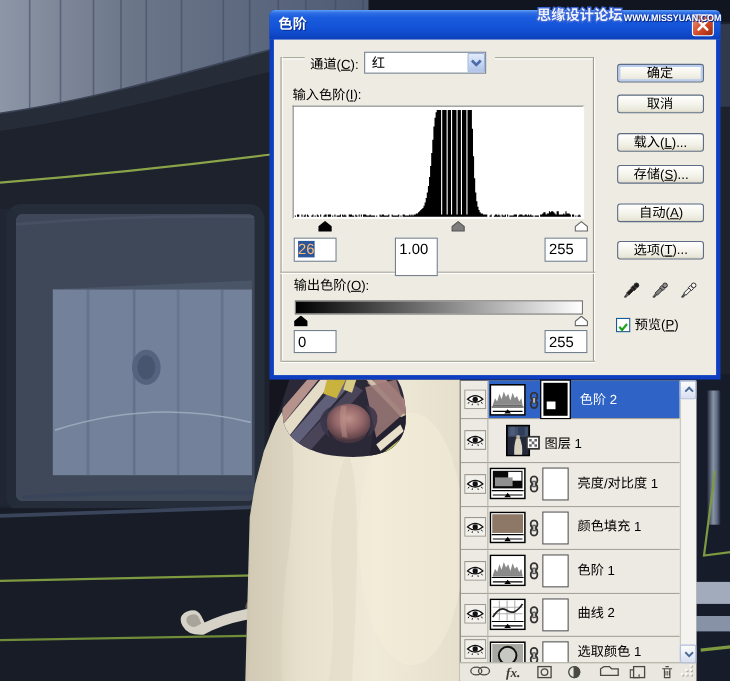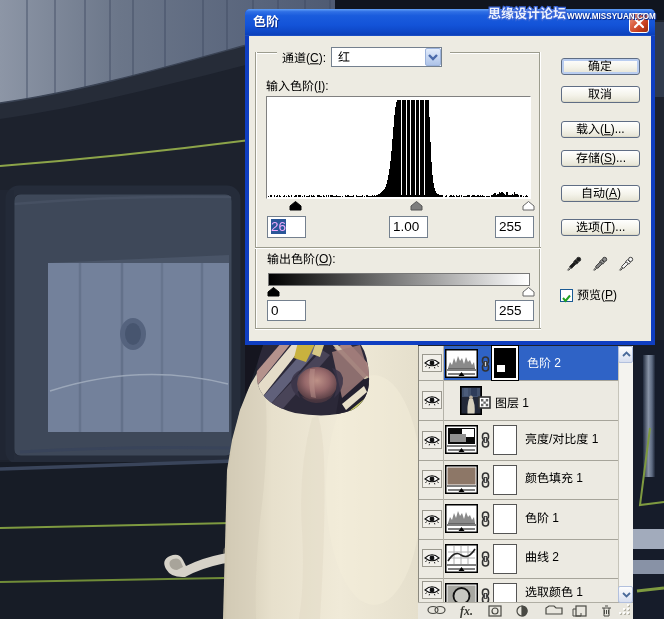--- a/index.html
+++ b/index.html
@@ -223,22 +223,22 @@
     </svg>
 <svg class="abs" style="left:289px;top:201px" width="13" height="10">
       <path d="M6.5,0.5 L12,5 L12,9 L1,9 L1,5 Z" fill="#000" stroke="#000" stroke-width="1"></path>
     </svg>
 <svg class="abs" style="left:410px;top:201px" width="13" height="10">
       <path d="M6.5,0.5 L12,5 L12,9 L1,9 L1,5 Z" fill="#7d7d7d" stroke="#555" stroke-width="1"></path>
     </svg>
 <svg class="abs" style="left:522px;top:201px" width="13" height="10">
       <path d="M6.5,0.5 L12,5 L12,9 L1,9 L1,5 Z" fill="#fff" stroke="#666" stroke-width="1"></path>
     </svg>
-<div class="inbox" style="left:267px;top:216px;width:39px;height:22px"><span style="background:#2a5699;color:#f0abfc">26</span></div>
-<div class="inbox" style="left:389px;top:216px;width:39px;height:22px">1.00</div>
+<div class="inbox" style="left:267px;top:216px;width:39px;height:22px"><span style="background:#2a5699;color:#fdba74">26</span></div>
+<div class="inbox" style="left:359px;top:216px;width:39px;height:35px">1.00</div>
 <div class="inbox" style="left:495px;top:216px;width:39px;height:22px">255</div>
 <svg style="position:absolute;left:267px;top:253px;overflow:visible" width="70" height="16" fill="#000">
       <g transform="translate(0.0,10.3) scale(0.012,-0.012)">
         <use href="#r30" x="0"></use>
         <use href="#r4" x="1000"></use>
         <use href="#r24" x="2000"></use>
         <use href="#r34" x="3000"></use>
       </g>
       <text x="48.0" y="10.3" font-family="Liberation Sans" font-size="12" font-weight="normal" fill="#000">(O):</text>
       <path d="M52.0,11.8h9.3" stroke="#000" stroke-width="1"></path>

